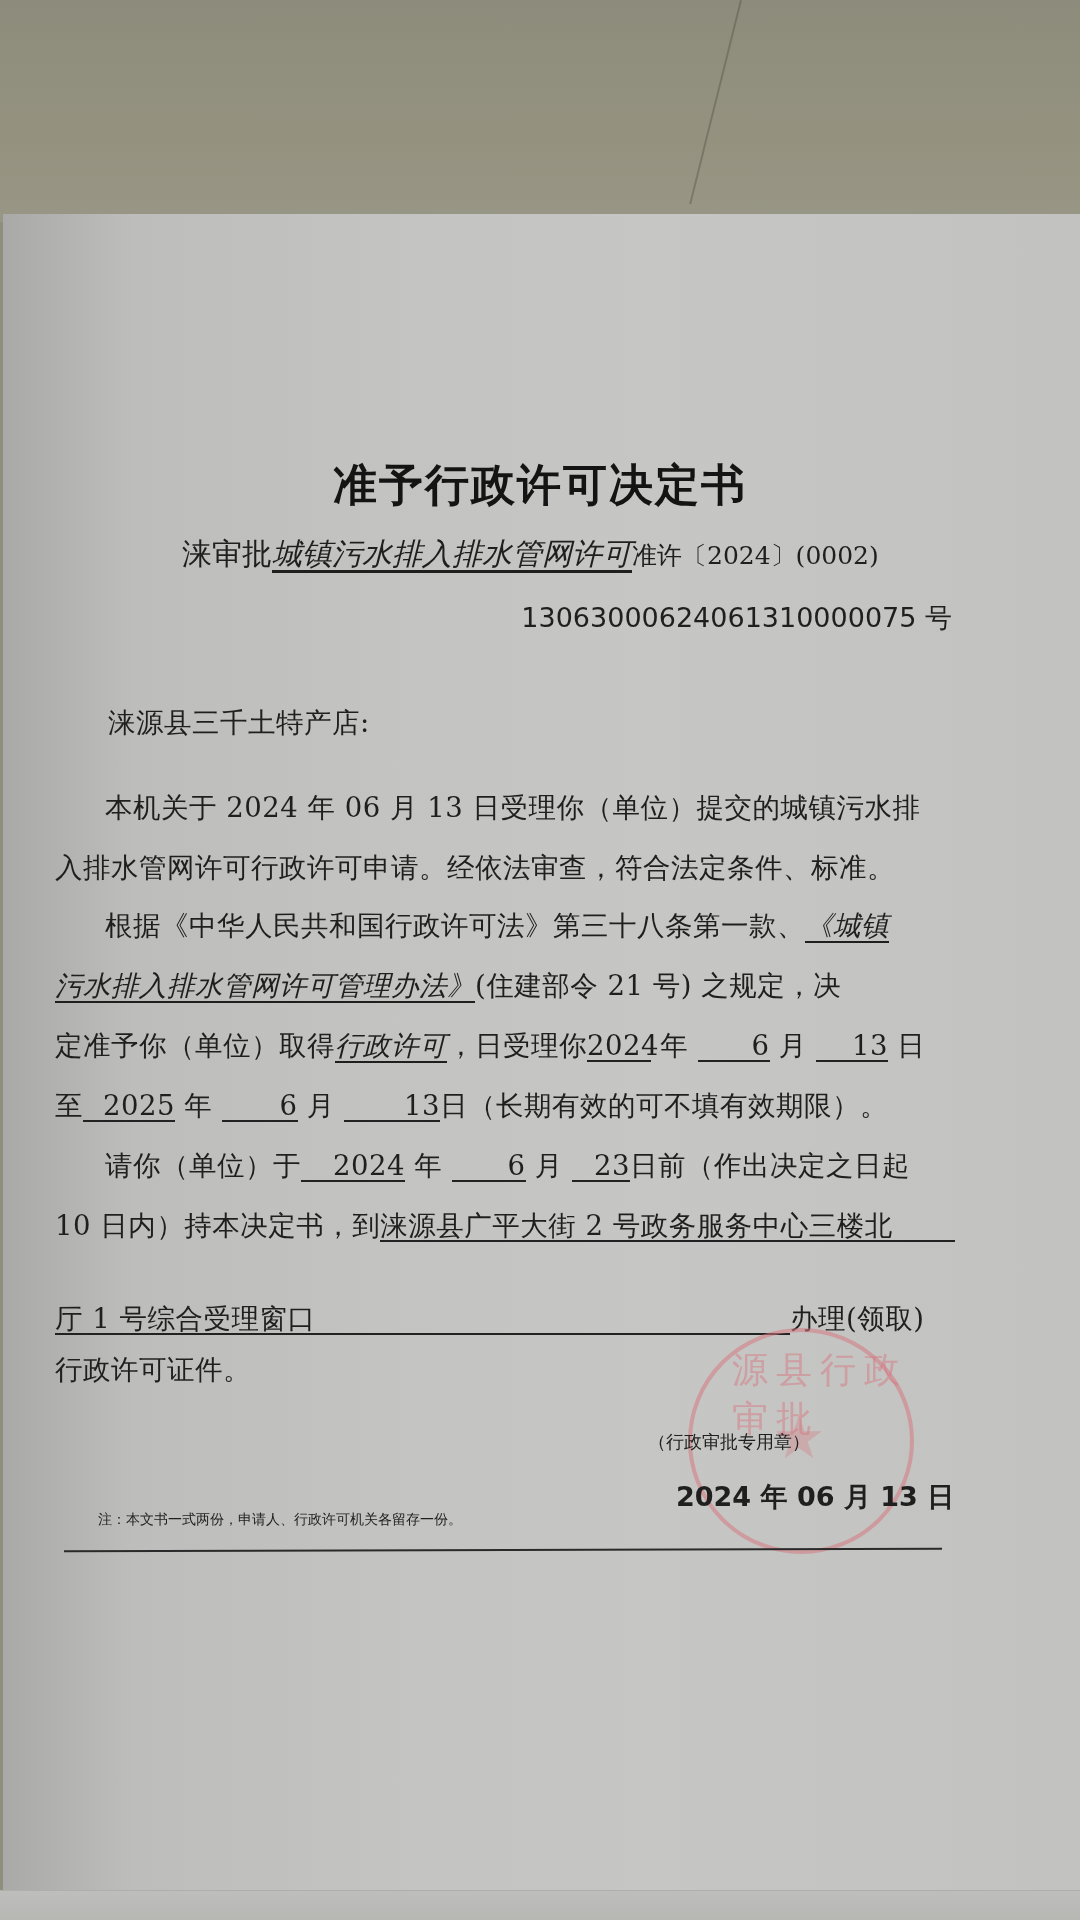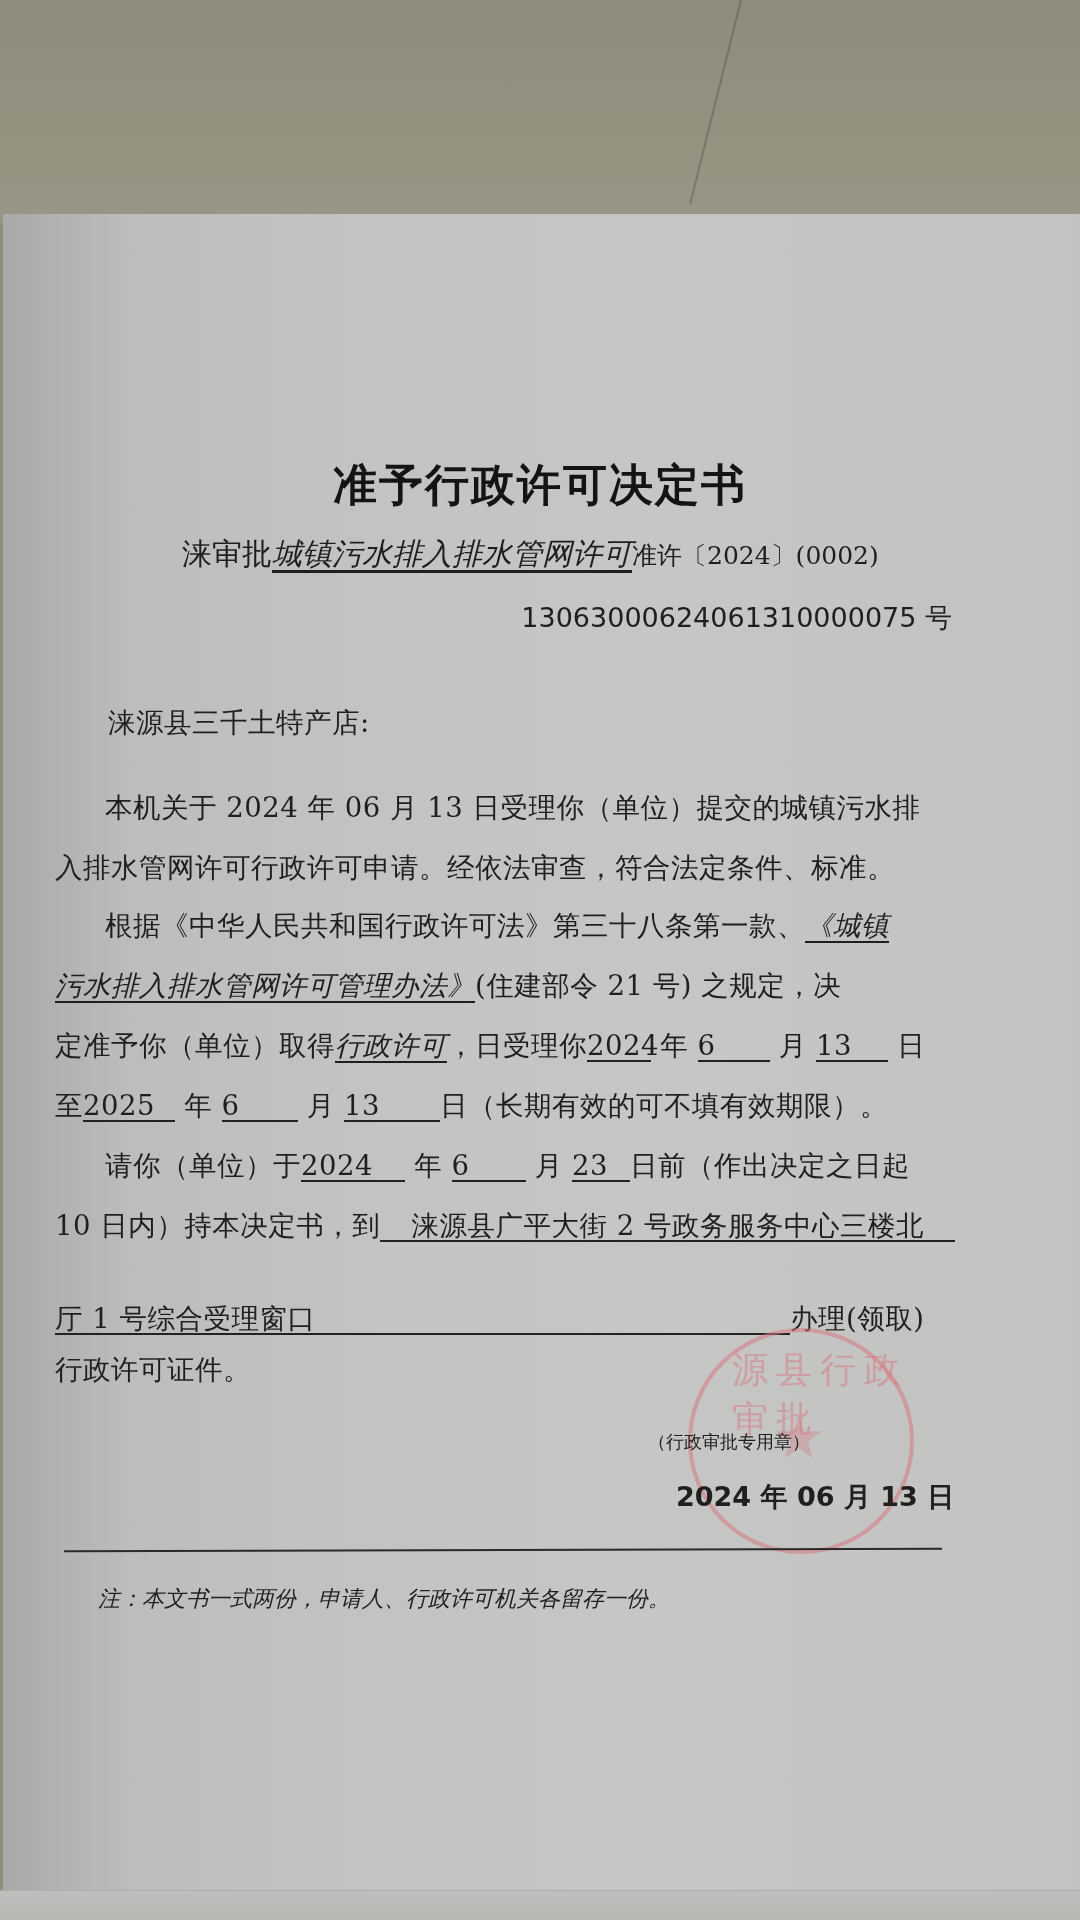--- a/index.html
+++ b/index.html
@@ -32,21 +32,21 @@
     font-size: 44px; font-weight: bold; letter-spacing: 2px; color: #141414;
   }
   .docno { left: 182px; top: 534px; font-size: 30px; }
   .docno .u { text-decoration: underline; text-underline-offset: 6px; }
   .docno .small { font-size: 25px; }
   .serial { right: 128px; top: 600px; font-size: 27px; font-family: "DejaVu Sans", "Liberation Sans", sans-serif; }
   .line { font-size: 27.5px; left: 55px; letter-spacing: 0.5px; }
   .indent { left: 105px; }
   .u { text-decoration: underline; text-underline-offset: 6px; font-style: italic; }
   .blank {
-    display: inline-block; border-bottom: 2px solid #222; text-align: left;
+    display: inline-block; border-bottom: 2px solid #222; text-align: right;
     line-height: 1.1;
   }
   .seal {
     position: absolute; left: 688px; top: 1328px; width: 218px; height: 218px;
     border: 4px solid rgba(214,120,130,0.55); border-radius: 50%;
   }
   .seal-star {
     position: absolute; left: 80px; top: 70px; font-size: 60px; color: rgba(214,120,130,0.35);
     font-family: "DejaVu Sans", sans-serif;
   }
@@ -56,21 +56,21 @@
   }
   .stamp-label { left: 648px; top: 1430px; font-size: 18px; }
   .date-sign {
     left: 676px; top: 1479px; font-size: 27px; font-weight: bold;
     font-family: "DejaVu Sans", "Liberation Sans", sans-serif;
   }
   .rule {
     position: absolute; left: 64px; top: 1549px; width: 878px; height: 2px;
     background: #2a2a2a; transform: rotate(-0.15deg);
   }
-  .note { left: 98px; top: 1584px; font-size: 22px; font-style: italic; }
+  .note { left: 98px; top: 1511px; font-size: 14px; }
 </style>
 </head>
 <body>
 
 <div class="wall"></div>
 <div class="wall-crack"></div>
 <div class="paper"></div>
 <div class="paper-edge"></div>
 
 <div class="txt title">准予行政许可决定书</div>
@@ -96,21 +96,21 @@
   <span>定准予你（单位）取得</span><span class="u">行政许可</span><span>，日受理你</span><span class="blank" style="width:64px;">2024</span> <span>年</span> <span class="blank" style="width:72px;">6</span> <span>月</span> <span class="blank" style="width:72px;">13</span> <span>日</span>
 </div>
 <div class="txt line" style="top:1088px;">
   <span>至</span><span class="blank" style="width:92px;">2025</span> <span>年</span> <span class="blank" style="width:76px;">6</span> <span>月</span> <span class="blank" style="width:96px;">13</span><span>日（长期有效的可不填有效期限）。</span>
 </div>
 
 <div class="txt line indent" style="top:1148px;">
   <span>请你（单位）于</span><span class="blank" style="width:104px;">2024</span> <span>年</span> <span class="blank" style="width:74px;">6</span> <span>月</span> <span class="blank" style="width:58px;">23</span><span>日前（作出决定之日起</span>
 </div>
 <div class="txt line" style="top:1208px;">
-  <span>10 日内）持本决定书，到</span><span class="blank" style="width:575px; text-align:center;">涞源县广平大街 2 号政务服务中心三楼北</span>
+  <span>10 日内）持本决定书，到</span><span class="blank" style="width:575px; text-align:left;">涞源县广平大街 2 号政务服务中心三楼北</span>
 </div>
 <div class="txt line" style="top:1268px;margin-top:33px;">
   <span class="blank" style="width:735px; text-align:left;">厅 1 号综合受理窗口</span><span>办理(领取)</span>
 </div>
 <div class="txt line" style="top:1328px;margin-top:24px;">行政许可证件。</div>
 
 <div class="seal">
   <div class="seal-ring">源县行政审批</div>
   <div class="seal-star">★</div>
 </div>

